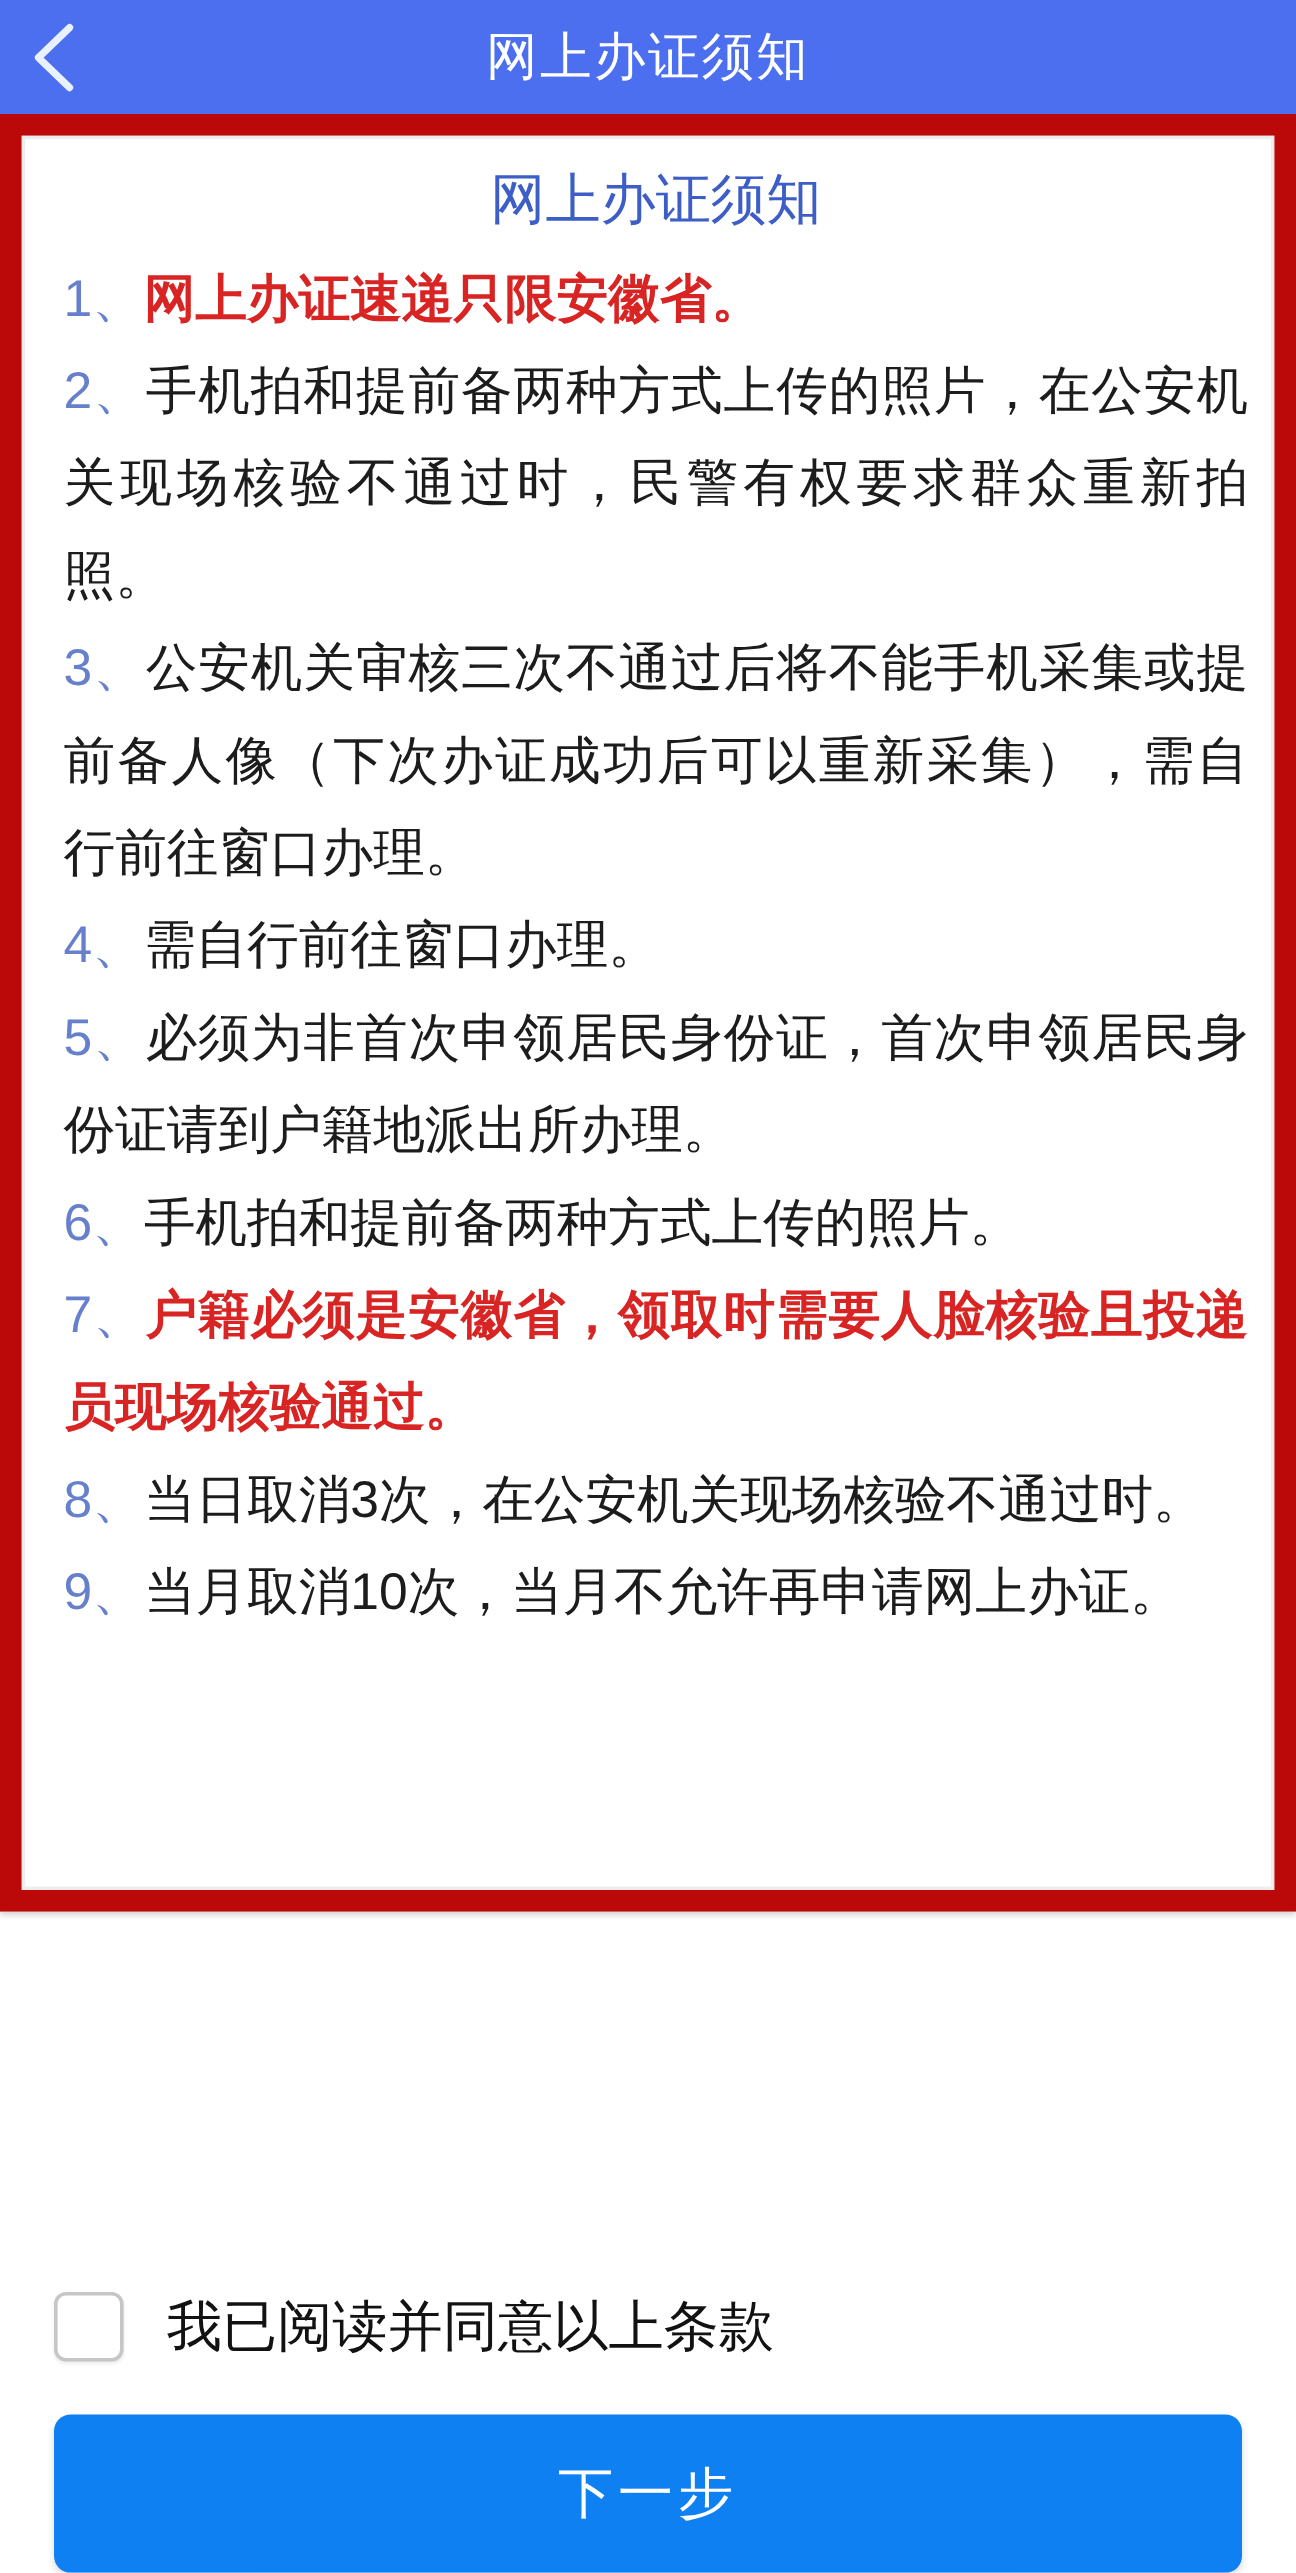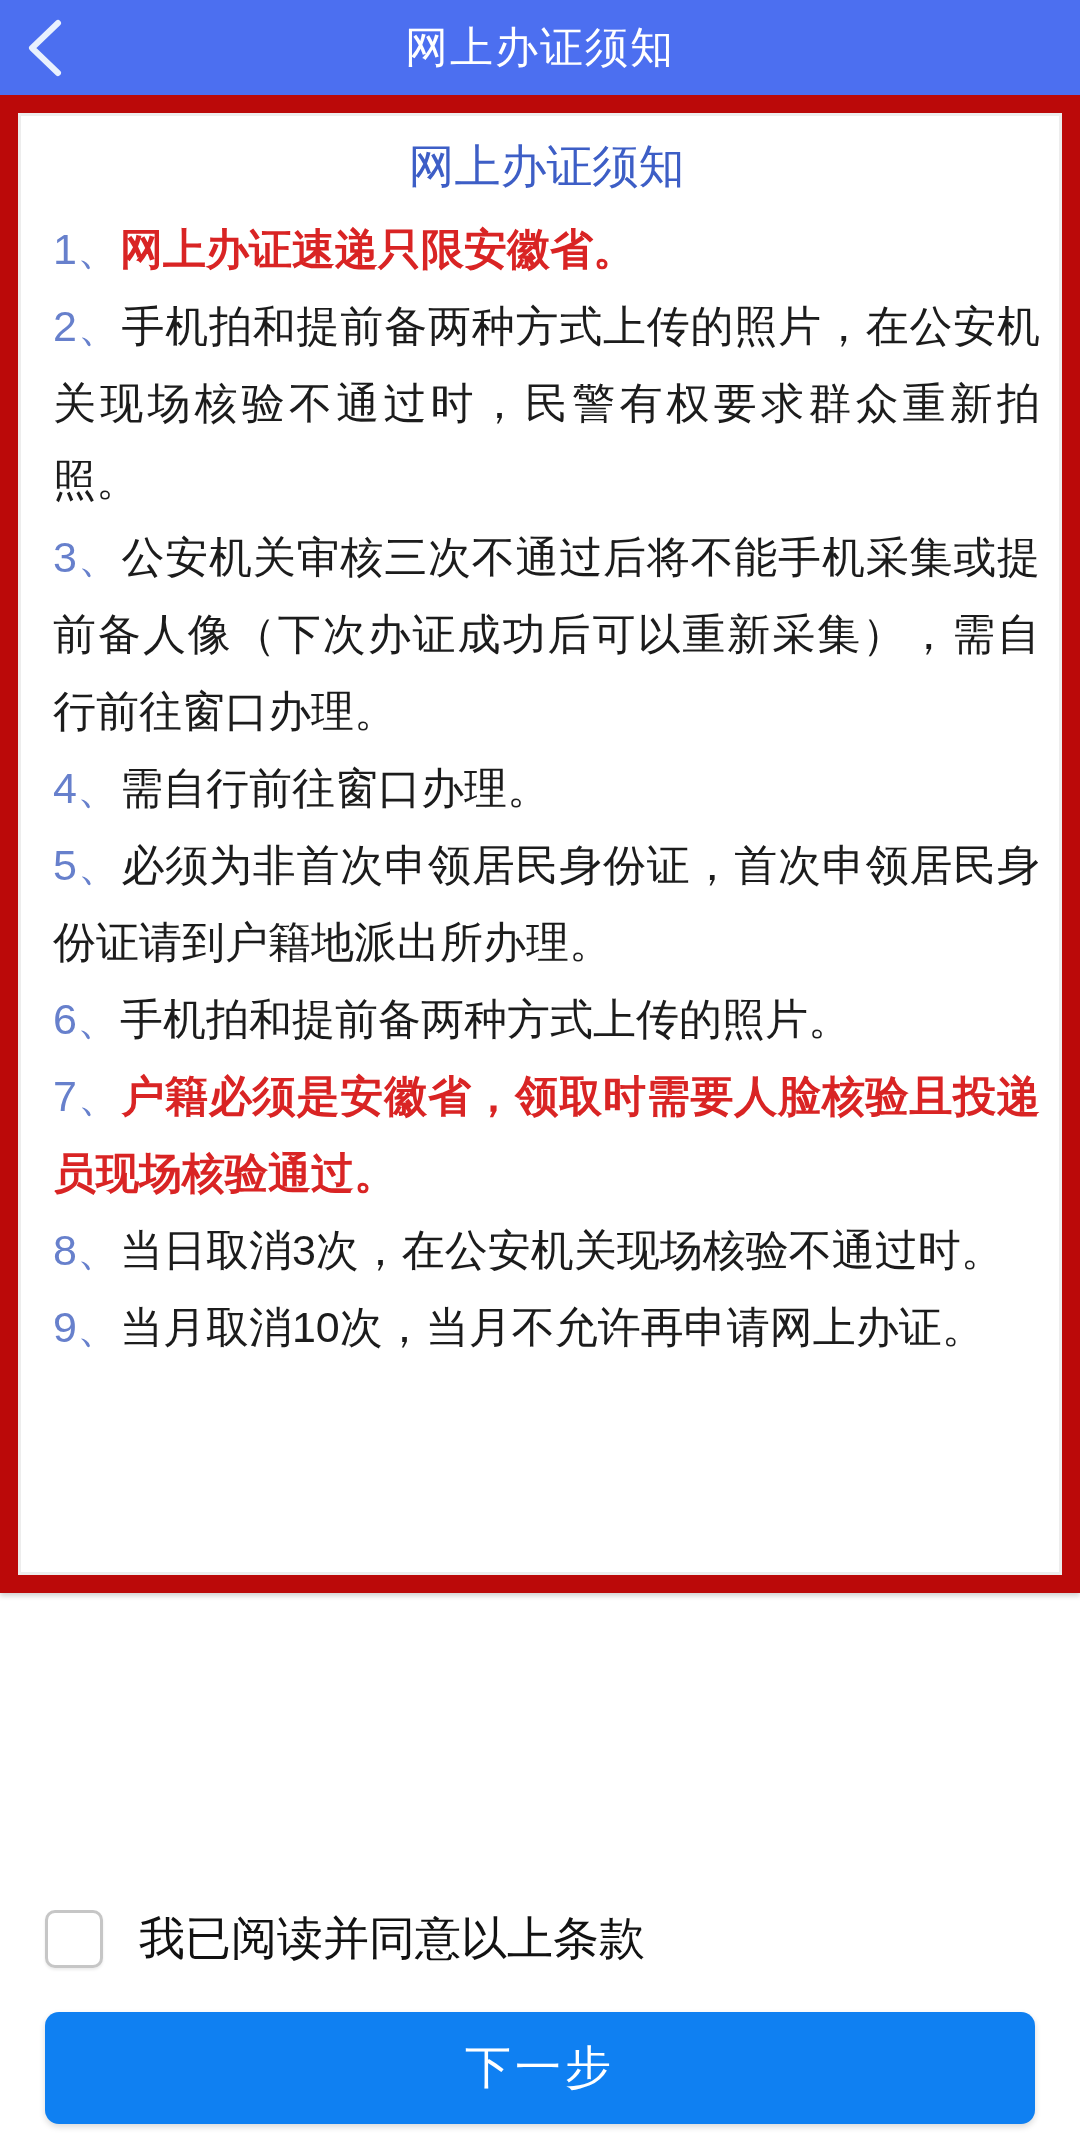--- a/index.html
+++ b/index.html
@@ -77,21 +77,21 @@
   }
   .cbl{
     margin-left:36px;
     font-size:46px;color:#121212;
   }
 
   
   .next{
     display:block;
     margin:42px auto 0 auto;
-    width:990px;height:112px;
+    width:990px;height:132px;
     background:var(--button-blue);
     border:none;border-radius:14px;
     color:#FFFFFF;font-size:46px;
     font-family:"Liberation Sans","DejaVu Sans",sans-serif;
     letter-spacing:4px;
     cursor:pointer;
     box-shadow:0 3px 6px rgba(0,0,0,0.15);
   }
 </style>
 </head>

